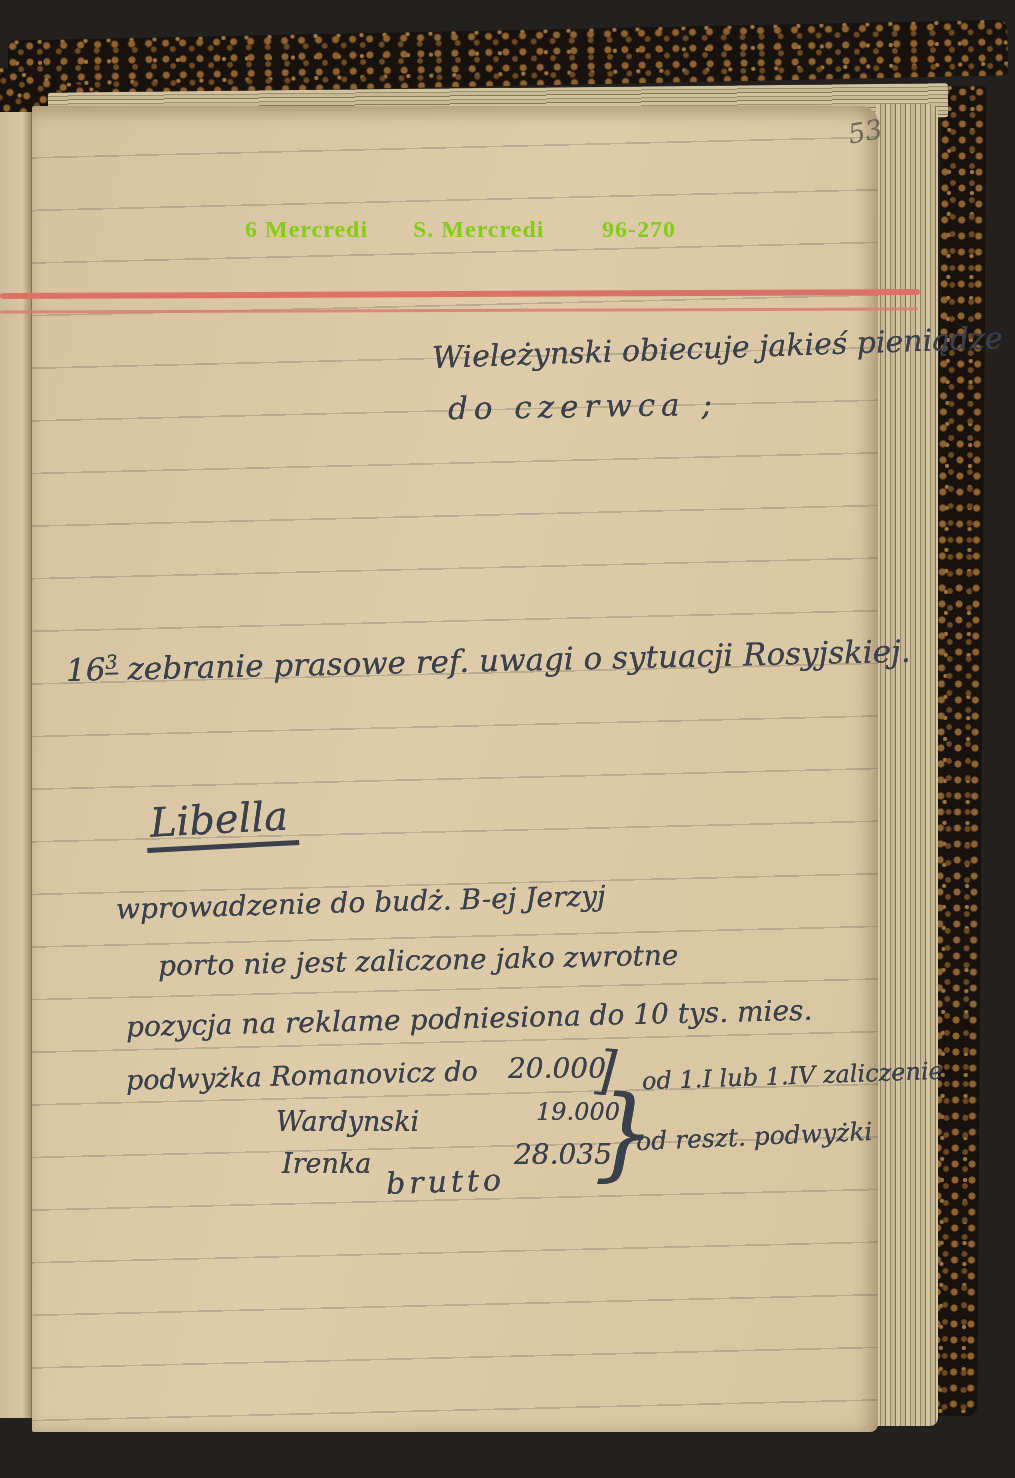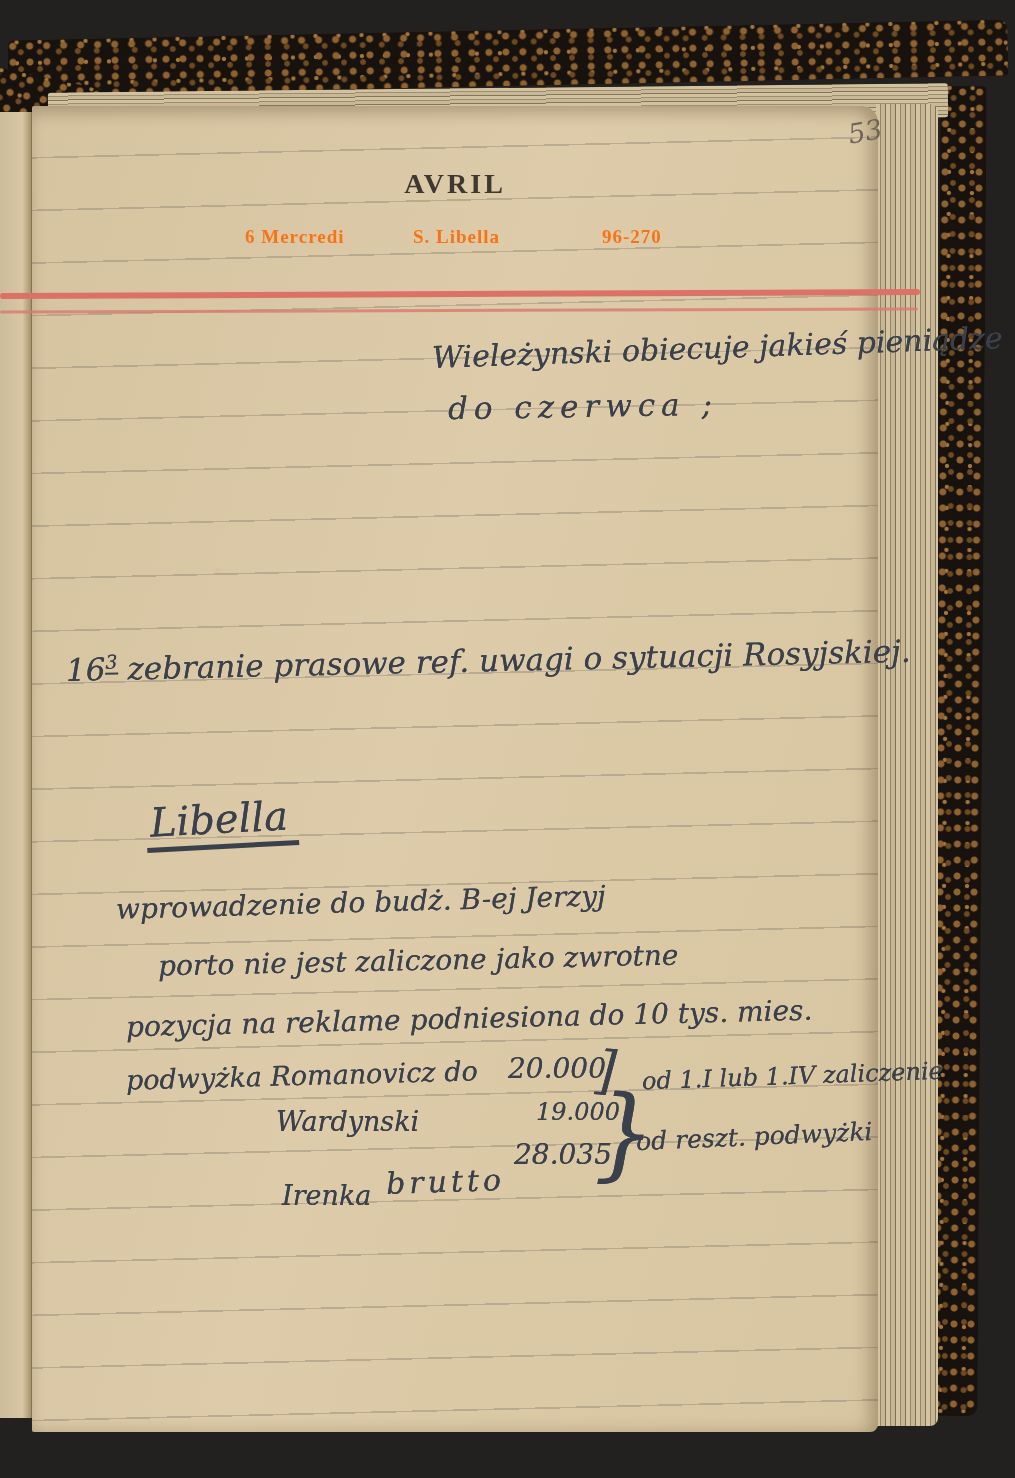--- a/index.html
+++ b/index.html
@@ -44,42 +44,42 @@
 
   
   .redline1{position:absolute;left:0;top:291px;width:920px;height:6px;background:#dc7168;
             transform:rotate(-.25deg);border-radius:3px;}
   .redline2{position:absolute;left:0;top:309px;width:918px;height:3px;background:#d97d72;
             opacity:.85;transform:rotate(-.2deg);border-radius:2px;}
 
   
   .month{position:absolute;left:0;top:168px;width:910px;text-align:center;
     font-weight:bold;font-size:28px;letter-spacing:3px;color:#3e3830;}
-  .subhead{position:absolute;top:226px;font-weight:bold;font-size:19px;color:#f97316;letter-spacing:1px;}
+  .subhead{position:absolute;top:216px;font-weight:bold;font-size:24px;color:#84cc16;letter-spacing:1px;}
   .sh-day{left:245px;} .sh-saint{left:413px;} .sh-count{left:602px;}
 
   
   .hand{position:absolute;font-family:"DejaVu Serif", serif;font-style:italic;
         color:#3b414c;text-shadow:0 0 .5px #3b414c;white-space:nowrap;}
   .pencil{position:absolute;font-family:"DejaVu Serif", serif;font-style:italic;
           color:#6e665a;font-size:27px;transform:rotate(-10deg);}
   .note1a{left:432px;top:330px;font-size:30px;transform:rotate(-2deg);}
   .note1b{left:448px;top:388px;font-size:31px;letter-spacing:6px;transform:rotate(-1deg);}
   .meet{left:66px;top:642px;font-size:31px;transform:rotate(-1.3deg);}
   .meet sup{font-size:19px;border-bottom:2px solid #3b414c;}
   .libella{left:146px;top:796px;font-size:40px;transform:rotate(-3deg);
            border-bottom:5px solid #3b414c;padding:0 10px 2px 4px;}
   .lib1{left:116px;top:886px;font-size:28px;transform:rotate(-1.6deg);}
   .lib2{left:158px;top:944px;font-size:28px;transform:rotate(-1.2deg);}
   .lib3{left:126px;top:1002px;font-size:28px;transform:rotate(-1.4deg);}
   .r1n{left:126px;top:1060px;font-size:27px;transform:rotate(-1.5deg);}
   .r1a{left:508px;top:1052px;font-size:28px;}
   .r2n{left:276px;top:1106px;font-size:27px;text-align:right;}
   .r2a{left:536px;top:1098px;font-size:24px;}
-  .r3n{left:282px;top:1180px;font-size:27px;}
+  .r3n{left:282px;top:1148px;font-size:27px;}
   .r3a{left:514px;top:1138px;font-size:28px;}
   .brk1{left:596px;top:1040px;font-size:52px;transform:rotate(4deg);}
   .brk2{left:594px;top:1076px;font-size:96px;transform:scaleY(1.05);}
   .ann1{left:642px;top:1062px;font-size:24px;transform:rotate(-2deg);}
   .ann2{left:636px;top:1122px;font-size:25px;transform:rotate(-2.5deg);}
   .brutto{left:386px;top:1164px;font-size:30px;letter-spacing:4px;transform:rotate(-2deg);}
 </style>
 </head>
 <body>
 
@@ -93,23 +93,22 @@
   <div class="stack-right"></div>
 
   <div class="page-sliver"></div>
   <div class="page"></div>
 
   <div class="redline1"></div>
   <div class="redline2"></div>
 
   <div class="pencil" style="left:848px;top:116px;">53</div>
 
-  <div class="month">AVRIL</div>
   <div class="subhead sh-day">6 Mercredi</div>
-  <div class="subhead sh-saint">S. Libella</div>
+  <div class="subhead sh-saint">S. Mercredi</div>
   <div class="subhead sh-count">96-270</div>
 
   <div class="hand note1a">Wieleżynski obiecuje jakieś pieniądze</div>
   <div class="hand note1b">do czerwca ;</div>
 
   <div class="hand meet"><span>16</span><sup>3</sup><span> zebranie prasowe ref. uwagi o sytuacji Rosyjskiej.</span></div>
 
   <div class="hand libella">Libella</div>
   <div class="hand lib1">wprowadzenie do budż. B-ej Jerzyj</div>
   <div class="hand lib2">porto nie jest zaliczone jako zwrotne</div>

